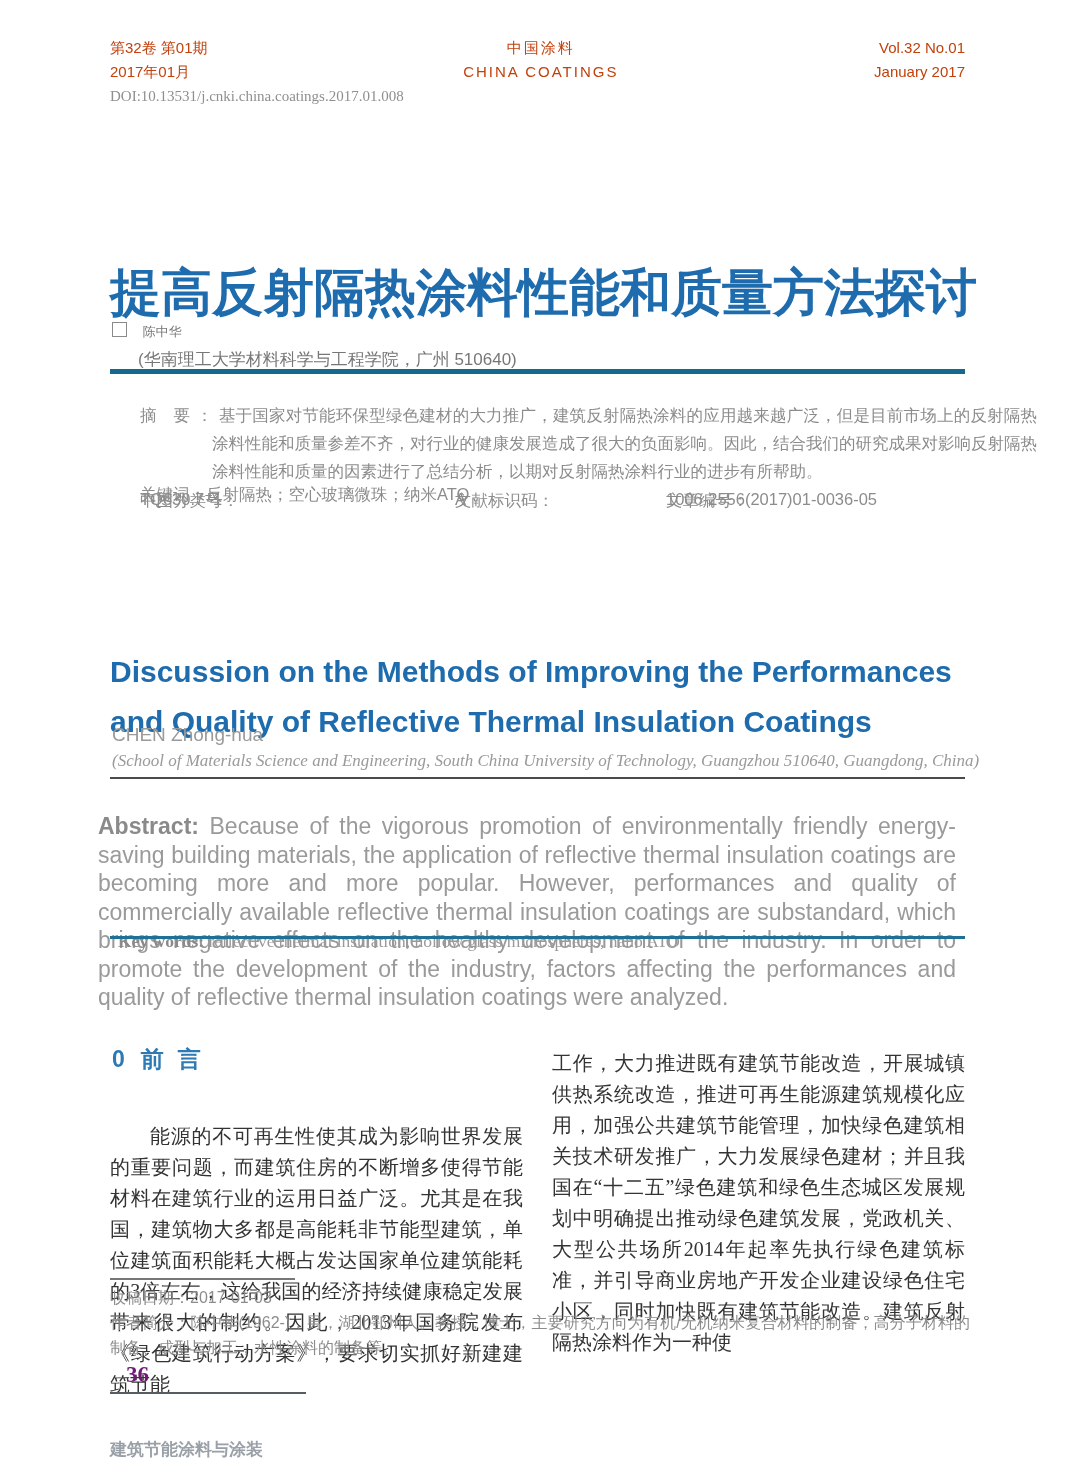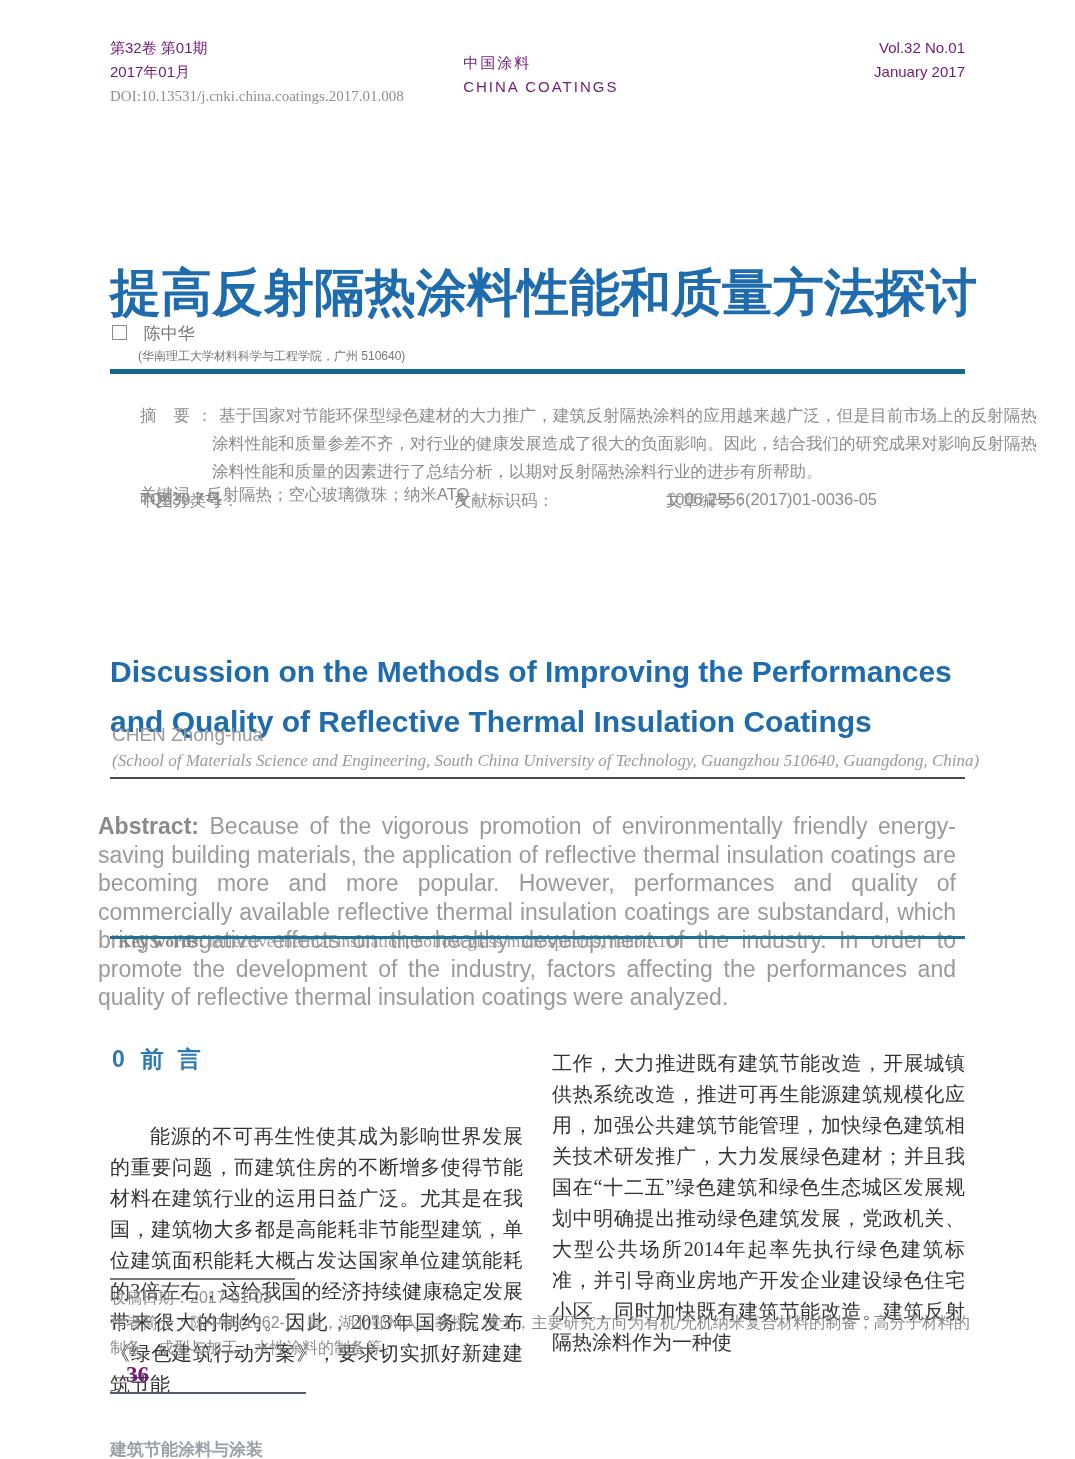--- a/index.html
+++ b/index.html
@@ -8,48 +8,48 @@
     width:1075px;height:1459px;
     background:#ffffff;
     margin:0 auto;
     font-family:"Liberation Sans","DejaVu Sans",sans-serif;
     overflow:hidden;
   }
   
   .journal-header{
     position:absolute;top:36px;left:110px;right:110px;
     display:flex;justify-content:space-between;align-items:flex-start;
-    color:#701a75;font-size:15px;line-height:24px;
+    color:#c2410c;font-size:15px;line-height:24px;
   }
   .jh-left{text-align:left;}
-  .jh-center{text-align:left;letter-spacing:2px;margin-top:15px;}
+  .jh-center{text-align:center;letter-spacing:2px;}
   .jh-right{text-align:right;}
   .doi-line{
     position:absolute;top:88px;left:110px;
     color:#8f8f8f;font-size:15px;
     font-family:"Liberation Serif","DejaVu Serif",serif;
   }
   
   .title-zh{
     position:absolute;top:226px;left:110px;right:100px;
     color:#1e6cad;font-size:51px;font-weight:bold;
     letter-spacing:0px;line-height:1.3;
     white-space:nowrap;
   }
   .author-row{
     position:absolute;top:322px;left:112px;
-    color:#777777;font-size:17px;
+    color:#777777;font-size:13px;
   }
   .author-square{
     display:inline-block;width:13px;height:13px;
     border:1.5px solid #8a8a8a;margin-right:12px;vertical-align:-1px;
   }
   .affil-zh{
     position:absolute;top:348px;left:138px;
-    color:#777777;font-size:12px;
+    color:#777777;font-size:17px;
   }
   .rule-thick{
     position:absolute;top:369px;left:110px;right:110px;height:5px;
     background:#15688e;
   }
   
   .abstract-zh{
     position:absolute;top:384px;left:140px;width:825px;
     color:#8c8c8c;font-size:16.5px;line-height:28px;
     text-align:justify;

